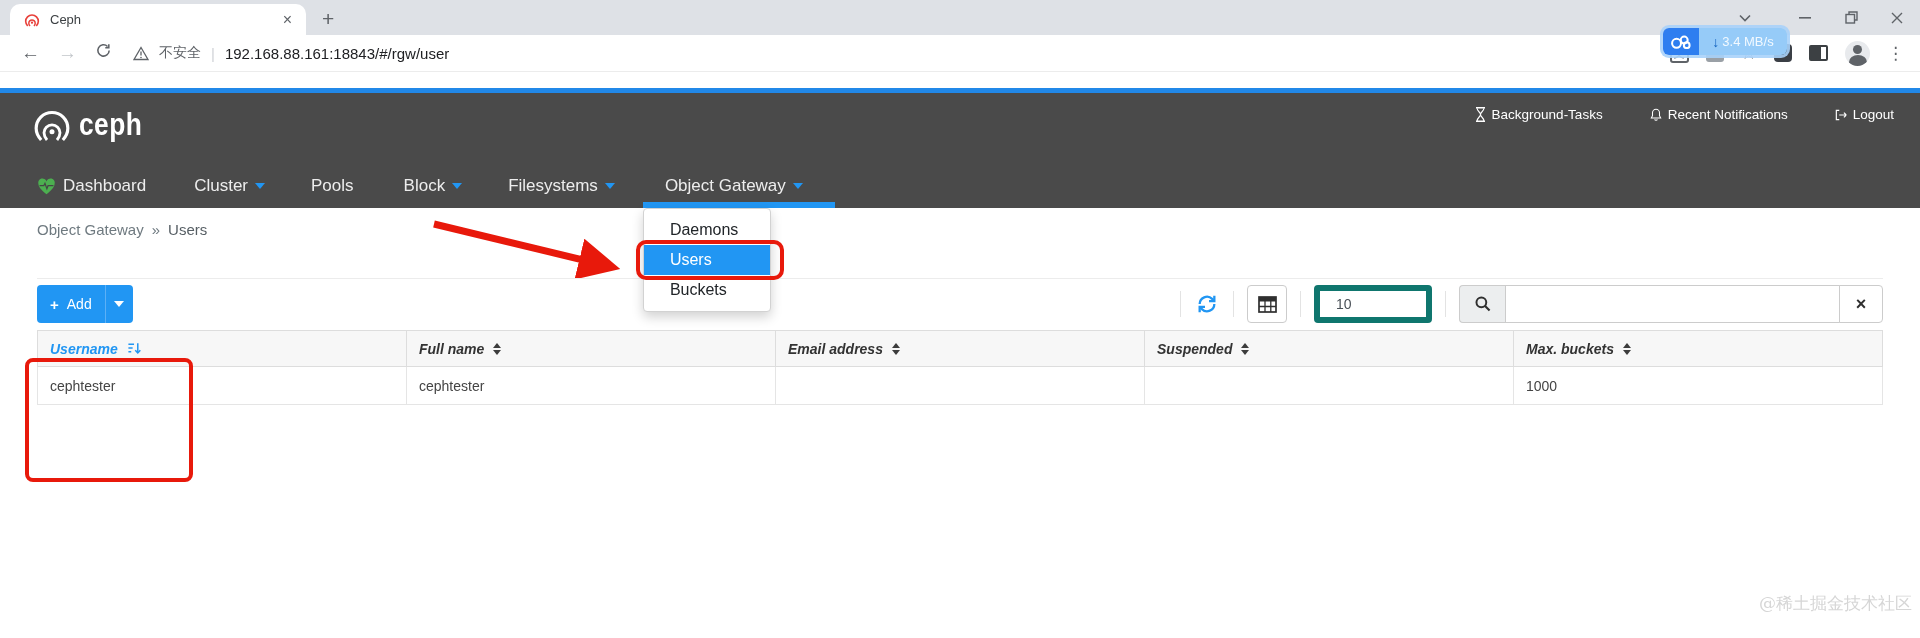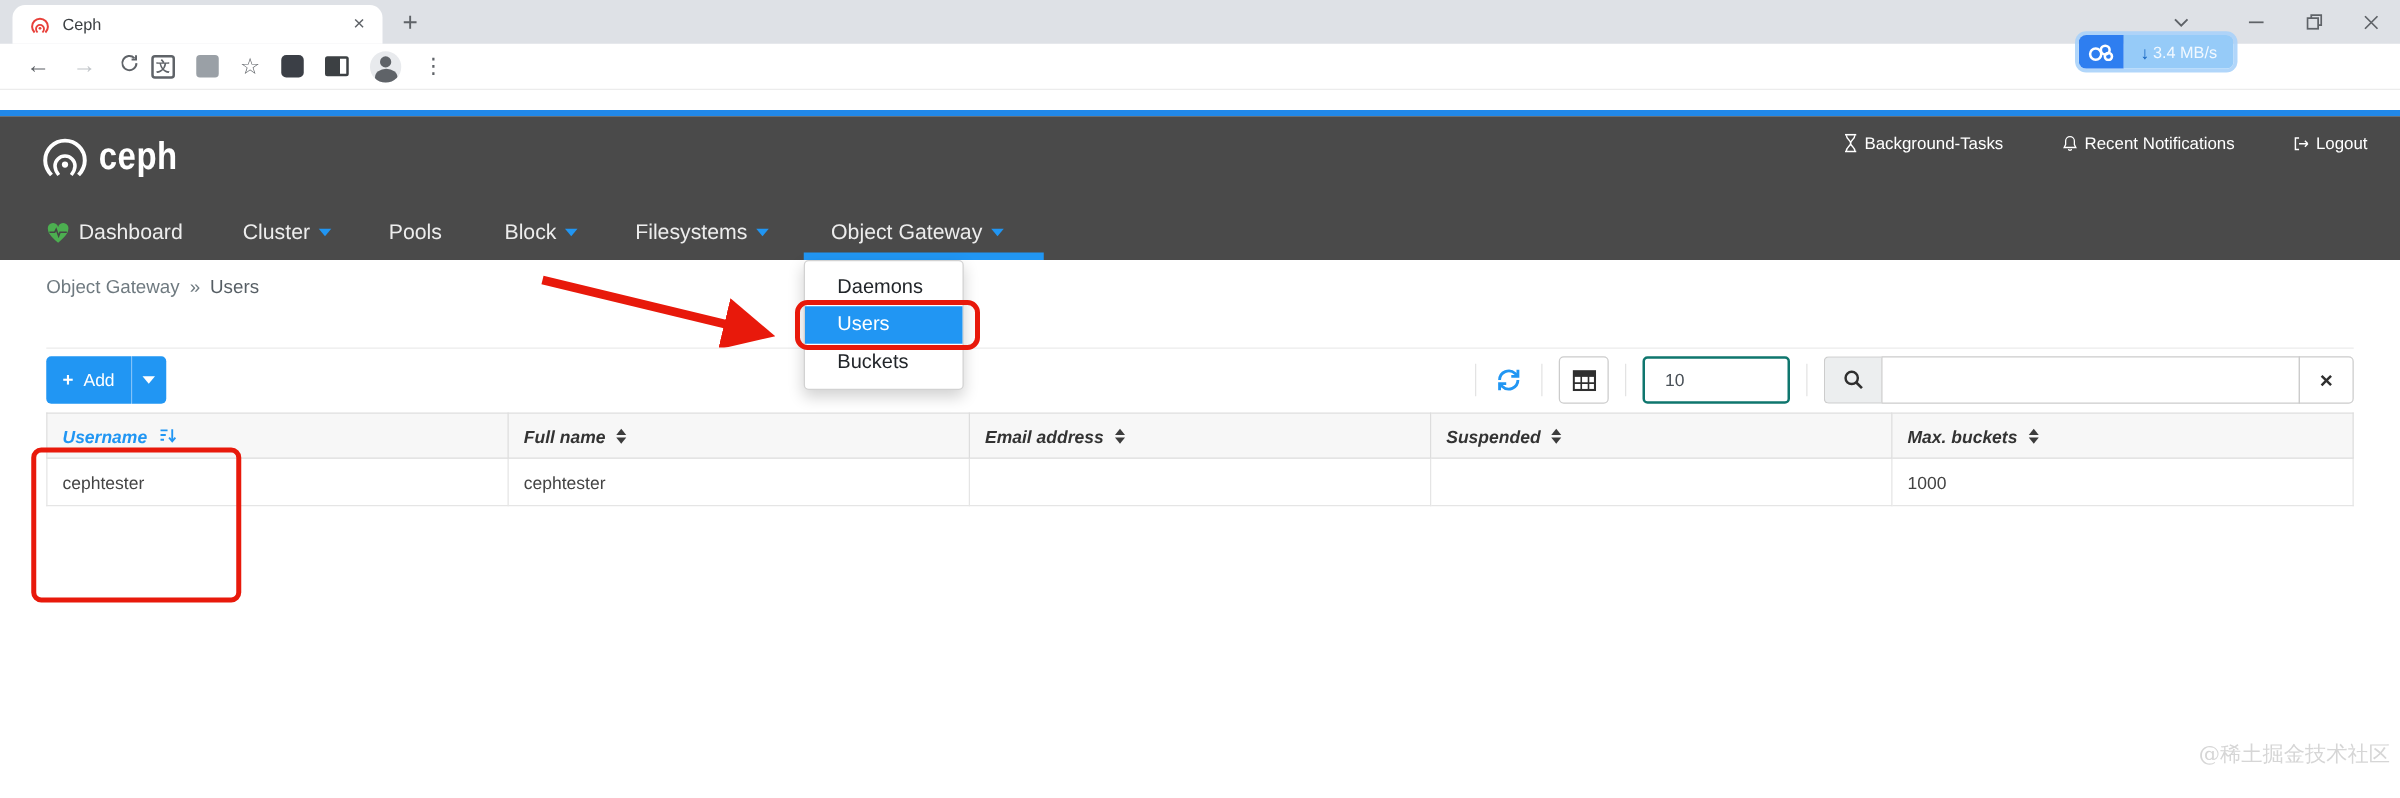--- a/index.html
+++ b/index.html
@@ -85,21 +85,21 @@
     align-items:center; gap:8px; border:none; border-radius:4px 0 0 4px; cursor:pointer; }
   .add-plus { font-size:15px; font-weight:bold; }
   .add-caret { background:#2196f3; width:28px; height:38px; border:none; border-left:1px solid #5cb0f6;
     border-radius:0 4px 4px 0; display:flex; align-items:center; justify-content:center; cursor:pointer; }
   .add-caret .caret-down { margin:0; border-top-color:#fff; }
   .tools-right { display:flex; align-items:center; }
   .vsep { width:1px; height:26px; background:#e3e3e3; margin:0 13px; }
   .refresh-btn { background:none; border:none; display:flex; cursor:pointer; padding:0 2px; }
   .grid-btn { width:40px; height:38px; border:1px solid #ccc; border-radius:4px; background:#fff;
     display:flex; align-items:center; justify-content:center; cursor:pointer; }
-  .pagesize { width:118px; height:38px; border:2px solid #0f766e; border-radius:4px; padding:1px 16px; font-size:14px; color:#495057; }
+  .pagesize { width:118px; height:38px; border:6px solid #0f766e; border-radius:4px; padding:1px 16px; font-size:14px; color:#495057; }
   .search-group { display:flex; height:38px; width:424px; }
   .search-addon { width:46px; background:#eceeef; border:1px solid #ccc; border-right:none;
     border-radius:4px 0 0 4px; display:flex; align-items:center; justify-content:center; }
   .search-input { flex:1; border:1px solid #ccc; padding:0 10px; font-size:14px; color:#333; border-radius:0; }
   .search-clear { width:44px; background:#fff; border:1px solid #ccc; margin-left:-1px; border-radius:0 4px 4px 0;
     font-weight:bold; font-size:18px; color:#2f2f2f; cursor:pointer; }
 
   .users-table { margin-top:7px; width:100%; border-collapse:collapse; table-layout:fixed; }
   .users-table th { background:#f7f7f7; border:1px solid #ddd; height:36px; padding:0 12px; font-size:14px;
     color:#333; text-align:left; font-weight:bold; cursor:pointer;font-style:italic; }
@@ -162,20 +162,32 @@
 
   <div class="chrome-toolbar">
     <span class="navglyph">←</span>
     <span class="navglyph disabled">→</span>
     <span class="navglyph">
       <svg width="17" height="17" viewBox="0 0 24 24">
           <path d="M20 12a8 8 0 1 1-2.3-5.7" fill="none" stroke="#5f6368" stroke-width="2.2"></path>
           <path d="M19.5 3v5h-5" fill="none" stroke="#5f6368" stroke-width="2.2"></path>
         </svg>
     </span>
+    <div class="url-area">
+      <span style="display:flex;">
+        <svg width="16" height="15" viewBox="0 0 24 22">
+            <path d="M12 2 22.5 20H1.5Z" fill="none" stroke="#5f6368" stroke-width="2"></path>
+            <path d="M12 8v6" stroke="#5f6368" stroke-width="2"></path>
+            <circle cx="12" cy="17" r="1.2" fill="#5f6368"></circle>
+          </svg>
+      </span>
+      <span class="security-label">不安全</span>
+      <span class="url-sep">|</span>
+      <span class="url-text">192.168.88.161:18843/#/rgw/user</span>
+    </div>
     <div class="right-icons">
       <span class="translate-box">文</span>
       <span class="gray-ext"></span>
       <span class="star-glyph">☆</span>
       <span class="dark-ext"></span>
       <span class="sidepanel-icon"></span>
       <span class="avatar"></span>
       <span class="more-dots">⋮</span>
     </div>
   </div>

